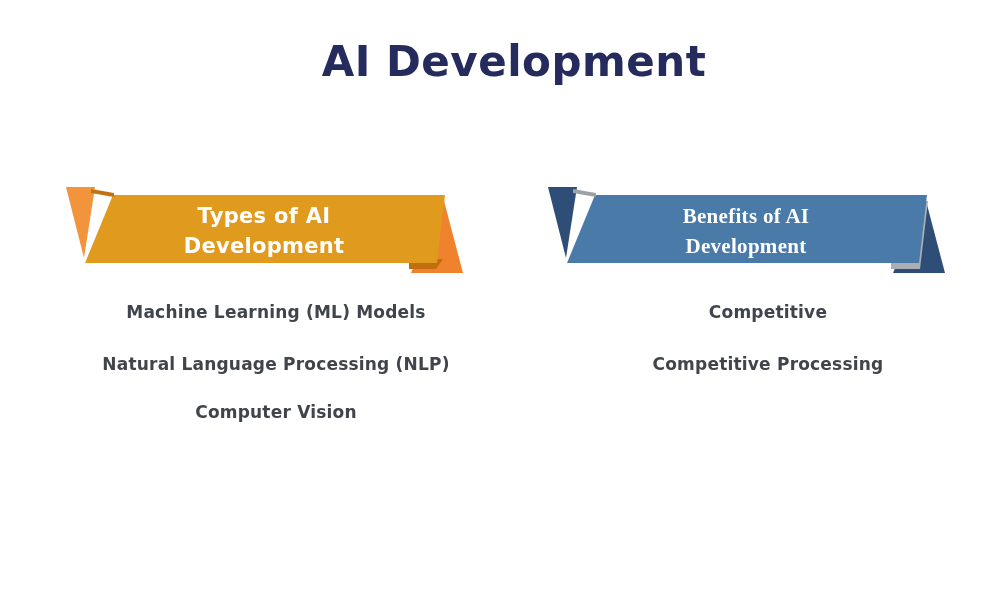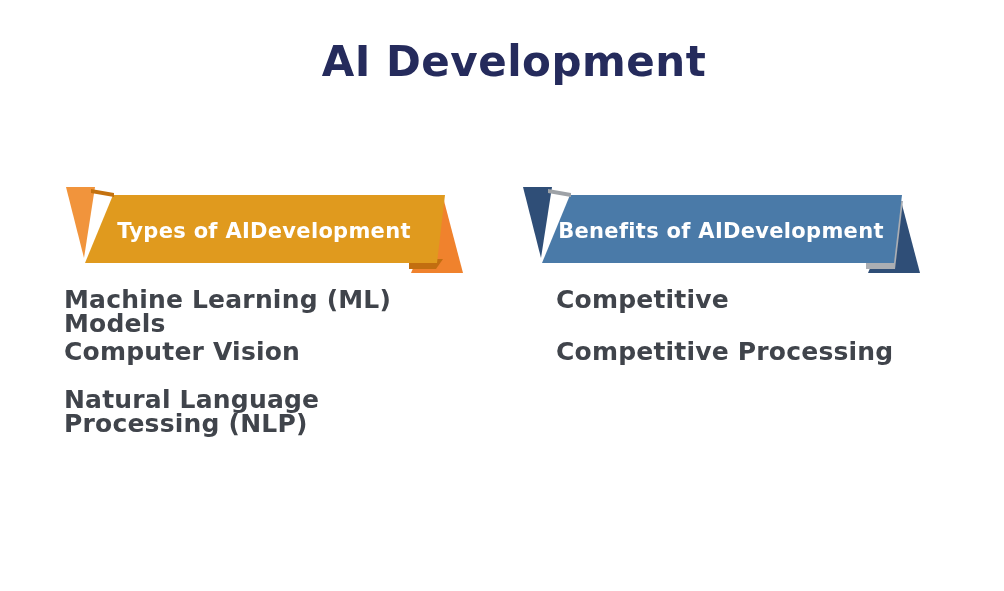--- a/index.html
+++ b/index.html
@@ -20,42 +20,42 @@
     letter-spacing:0.5px;
     line-height:52px;
     color:#252B5C;
   }
   .ribbon{
     position:absolute;
     top:185px;
     width:400px;height:95px;
   }
   .ribbon-left{left:64px;}
-  .ribbon-right{left:521px;}
+  .ribbon-right{left:546px;font-family:Liberation Serif, serif;}
   .ribbon svg{position:absolute;left:0;top:0;width:400px;height:95px;display:block;}
   .ribbon-text{
     position:absolute;
     left:0;top:13px;width:400px;height:66px;
-    display:flex;flex-direction:row;align-items:center;justify-content:center;
+    display:flex;flex-direction:column;align-items:center;justify-content:center;
     color:#ffffff;
     font-size:21px;
     font-weight:700;
     line-height:30px;
     letter-spacing:0.3px;
     text-align:center;
   }
   .items{
     position:absolute;
     top:288px;
     width:400px;
-    margin:0;padding:0;
+    margin:12px;padding:0;
     list-style:none;
-    text-align:left;
+    text-align:center;
     color:#40444B;
-    font-size:25px;
+    font-size:17px;
     font-weight:700;
     letter-spacing:0.2px;
   }
   .items-left{left:64px;}
   .items-right{left:556px;}
   .items li{height:24px;line-height:24px;}
   .items li + li{margin-top:28px;}
   .items li:nth-child(3){margin-top:24px;}
 </style>
 </head>
@@ -89,22 +89,22 @@
       <polygon points="27,4 50,8 50,12 27,8" fill="#9EA2A7"></polygon>
     </svg>
     <div class="ribbon-text">
       <span>Benefits of AI</span>
       <span>Development</span>
     </div>
   </div>
 
   <ul class="items items-left">
     <li>Machine Learning (ML) Models</li>
+    <li>Natural Language Processing (NLP)</li>
     <li>Computer Vision</li>
-    <li>Natural Language Processing (NLP)</li>
   </ul>
 
   <ul class="items items-right">
     <li>Competitive</li>
     <li>Competitive Processing</li>
   </ul>
 
 </div>
 
 </body></html>

